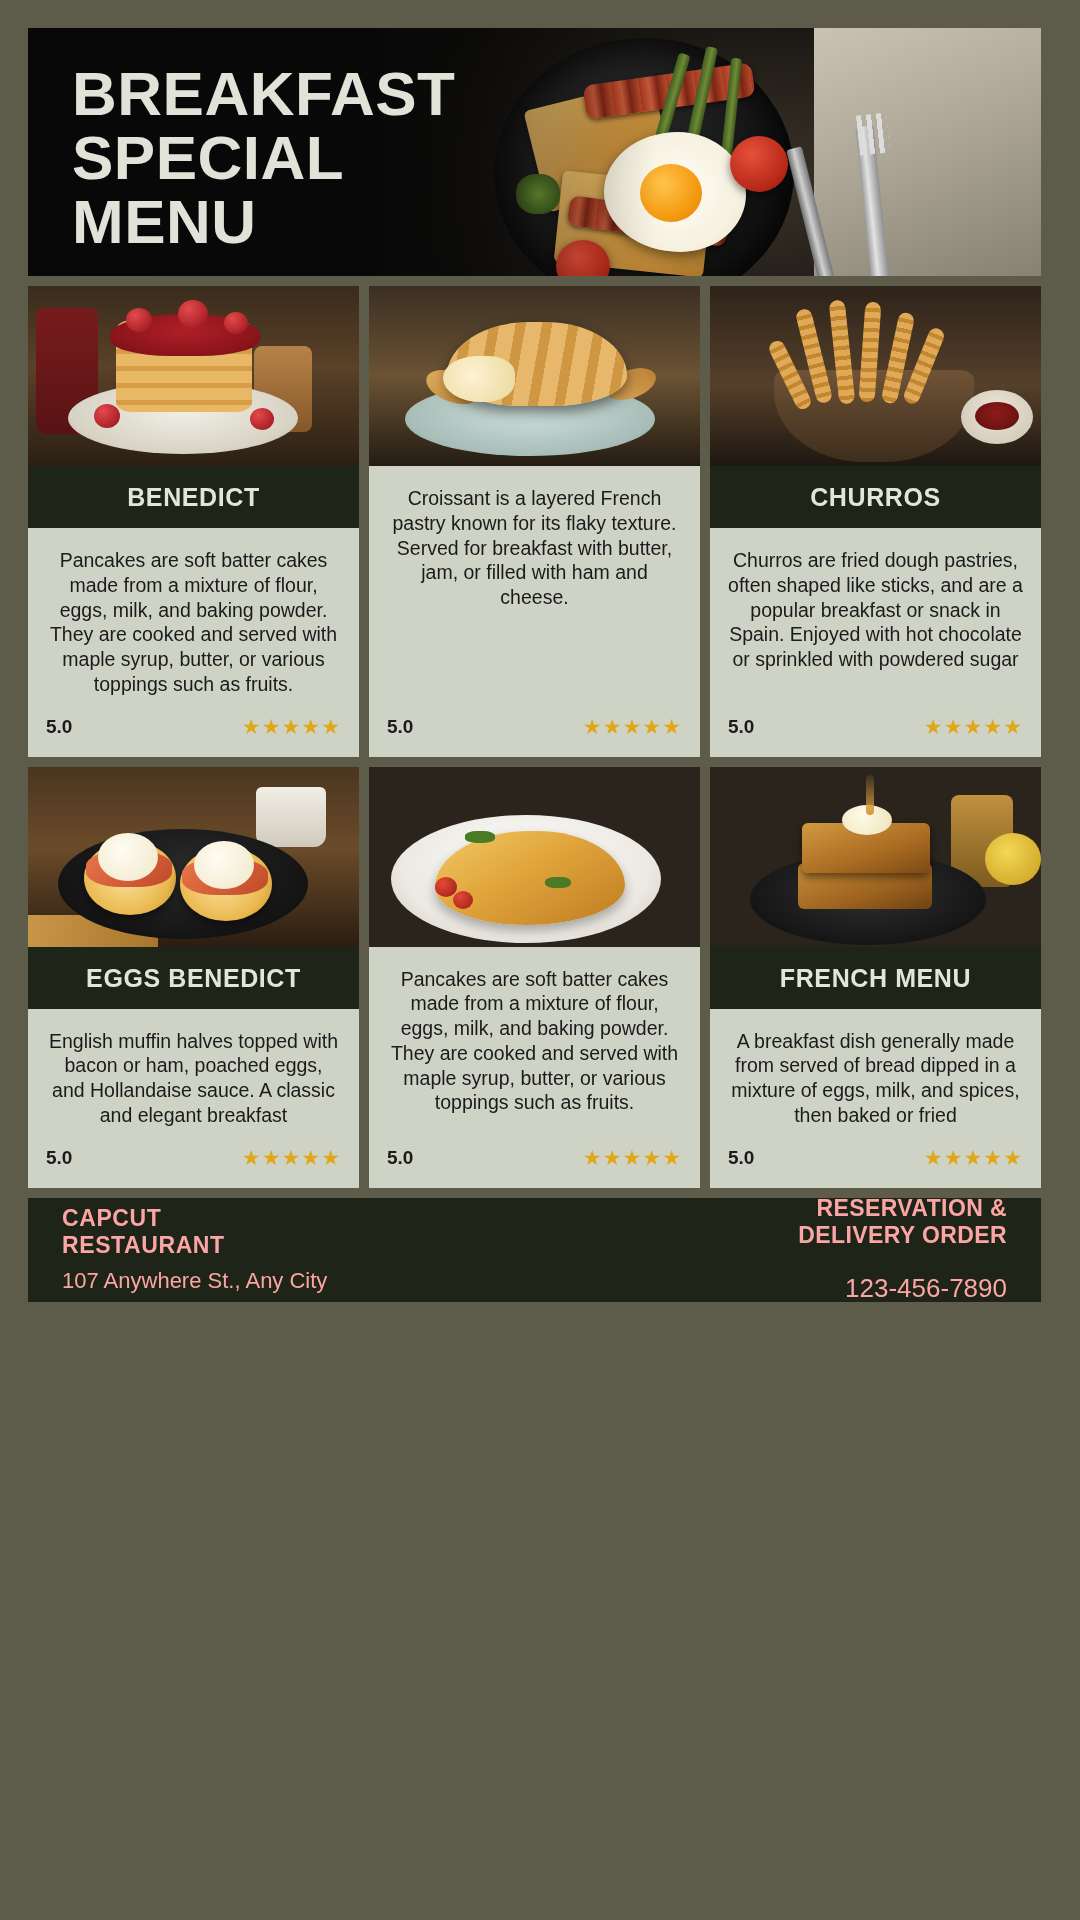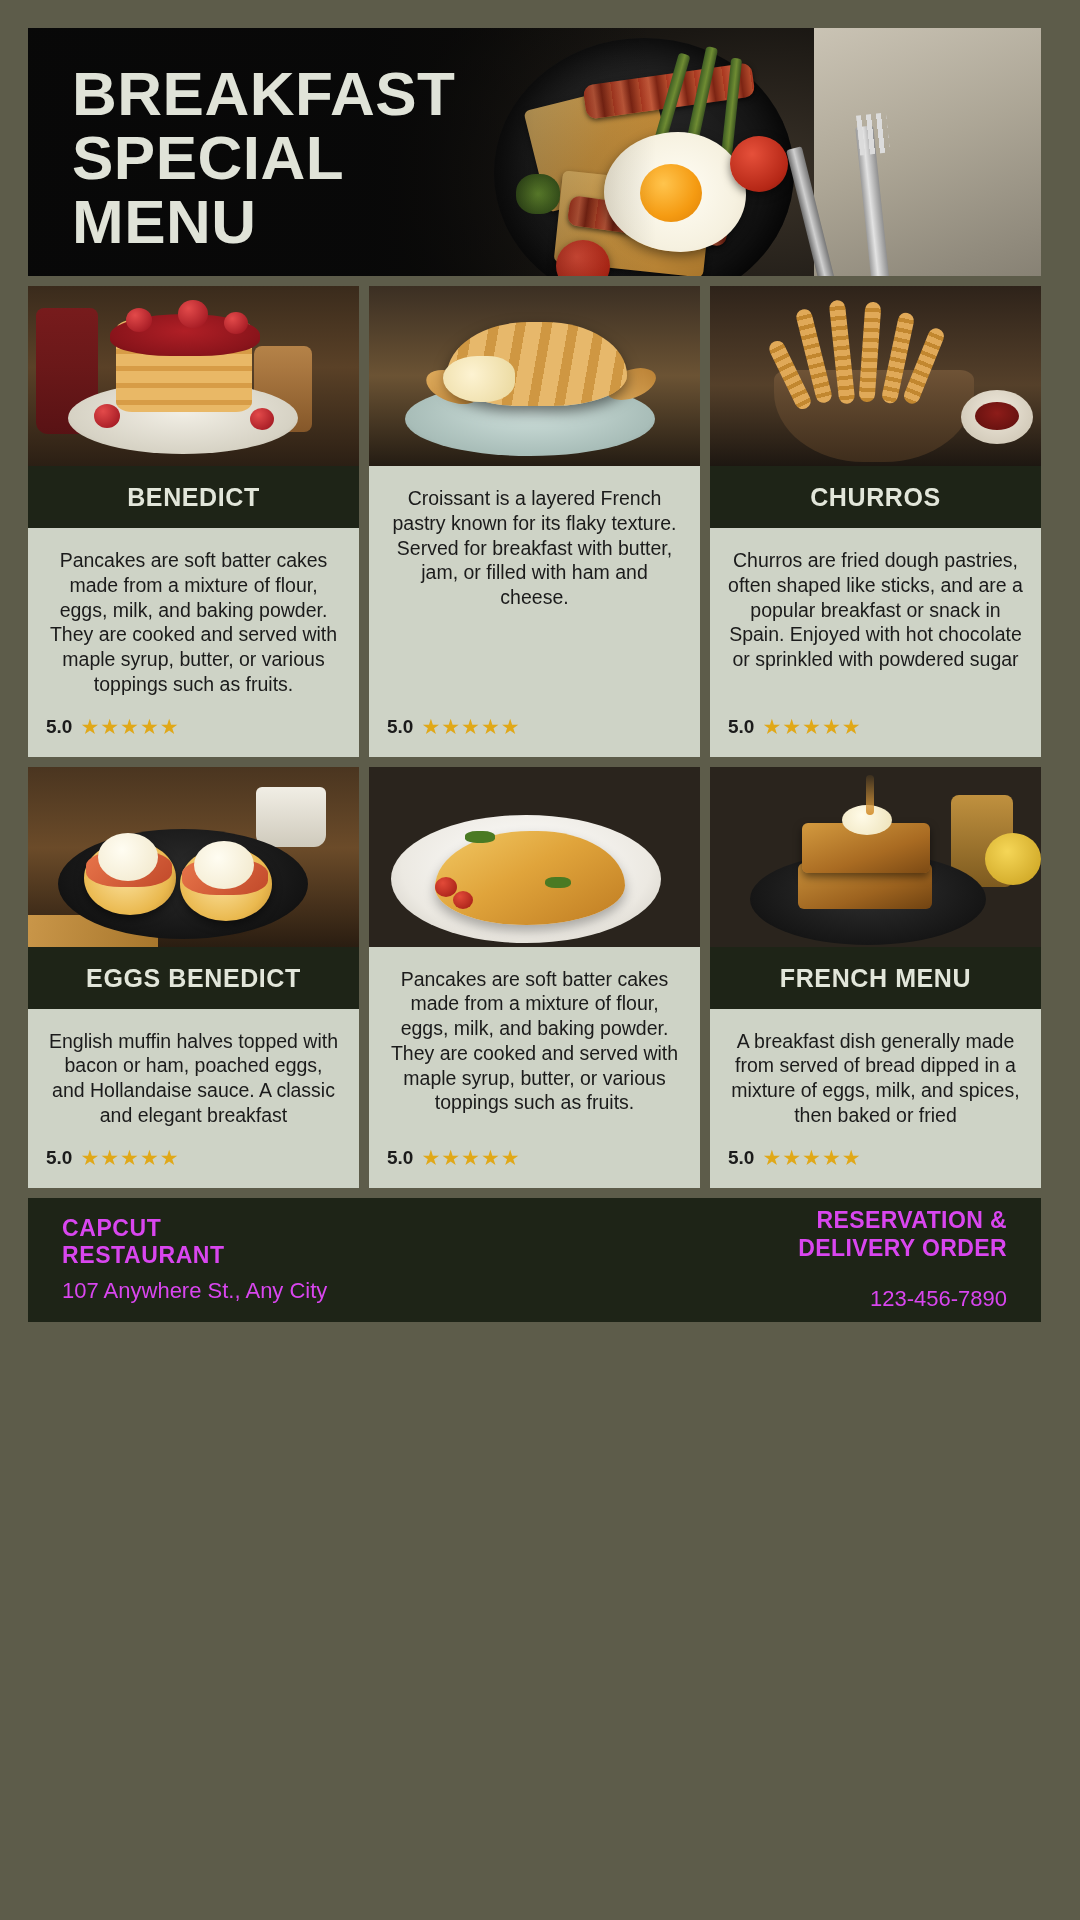--- a/index.html
+++ b/index.html
@@ -161,21 +161,21 @@
   }
   .card-desc {
     text-align: center;
     font-size: 19.5px;
     line-height: 1.27;
     flex: 1;
   }
   .rating {
     display: flex;
     align-items: center;
-    justify-content: flex-start;
+    justify-content: space-between;
     gap: 8px;
     padding-top: 18px;
     padding-bottom: 4px;
   }
   .rating-value { font-size: 19px; font-weight: bold; color: #1b1b1b; }
   .stars { color: #e0a818; font-size: 21px; letter-spacing: 1px; }
   .row2 { margin-top: 10px; }
 
   
   .ph { position: absolute; inset: 0; }
@@ -258,33 +258,33 @@
     background: linear-gradient(180deg, rgba(214,150,50,.1), #d6963a); border-radius:4px;}
   .ft-jar { position:absolute; right:28px; top:28px; width:62px; height:92px;
     background: linear-gradient(180deg, #c0913f, #7d5a1f); border-radius: 8px;}
   .ft-lemon { position:absolute; right:0px; top:66px; width:56px; height:52px; border-radius:50%;
     background: radial-gradient(circle at 40% 35%, #f5d657, #c89e1c);}
 
   
   .footer {
     margin-top: 10px;
     background: #1e2417;
-    color: #d946ef;
-    height: 124px;
+    color: #fca5a5;
+    height: 104px;
     display: flex;
     align-items: center;
     justify-content: space-between;
     padding: 0 34px;
   }
   .f-left { line-height: 1.18; }
   .f-brand { font-size: 23px; font-weight: bold; letter-spacing: .6px; white-space: pre-line; }
   .f-addr { font-size: 22px; margin-top: 9px; }
   .f-right { text-align: right; line-height: 1.18; }
   .f-title { font-size: 23px; font-weight: bold; letter-spacing: .4px; white-space: pre-line; }
-  .f-phone { font-size: 22px; margin-top: 24px; }
+  .f-phone { font-size: 26px; margin-top: 24px; }
 </style>
 </head>
 <body>
 
 <div class="page">
 
   <div class="header">
     <div class="header-photo">
       <div class="plate"></div>
       <div class="toast1"></div>

